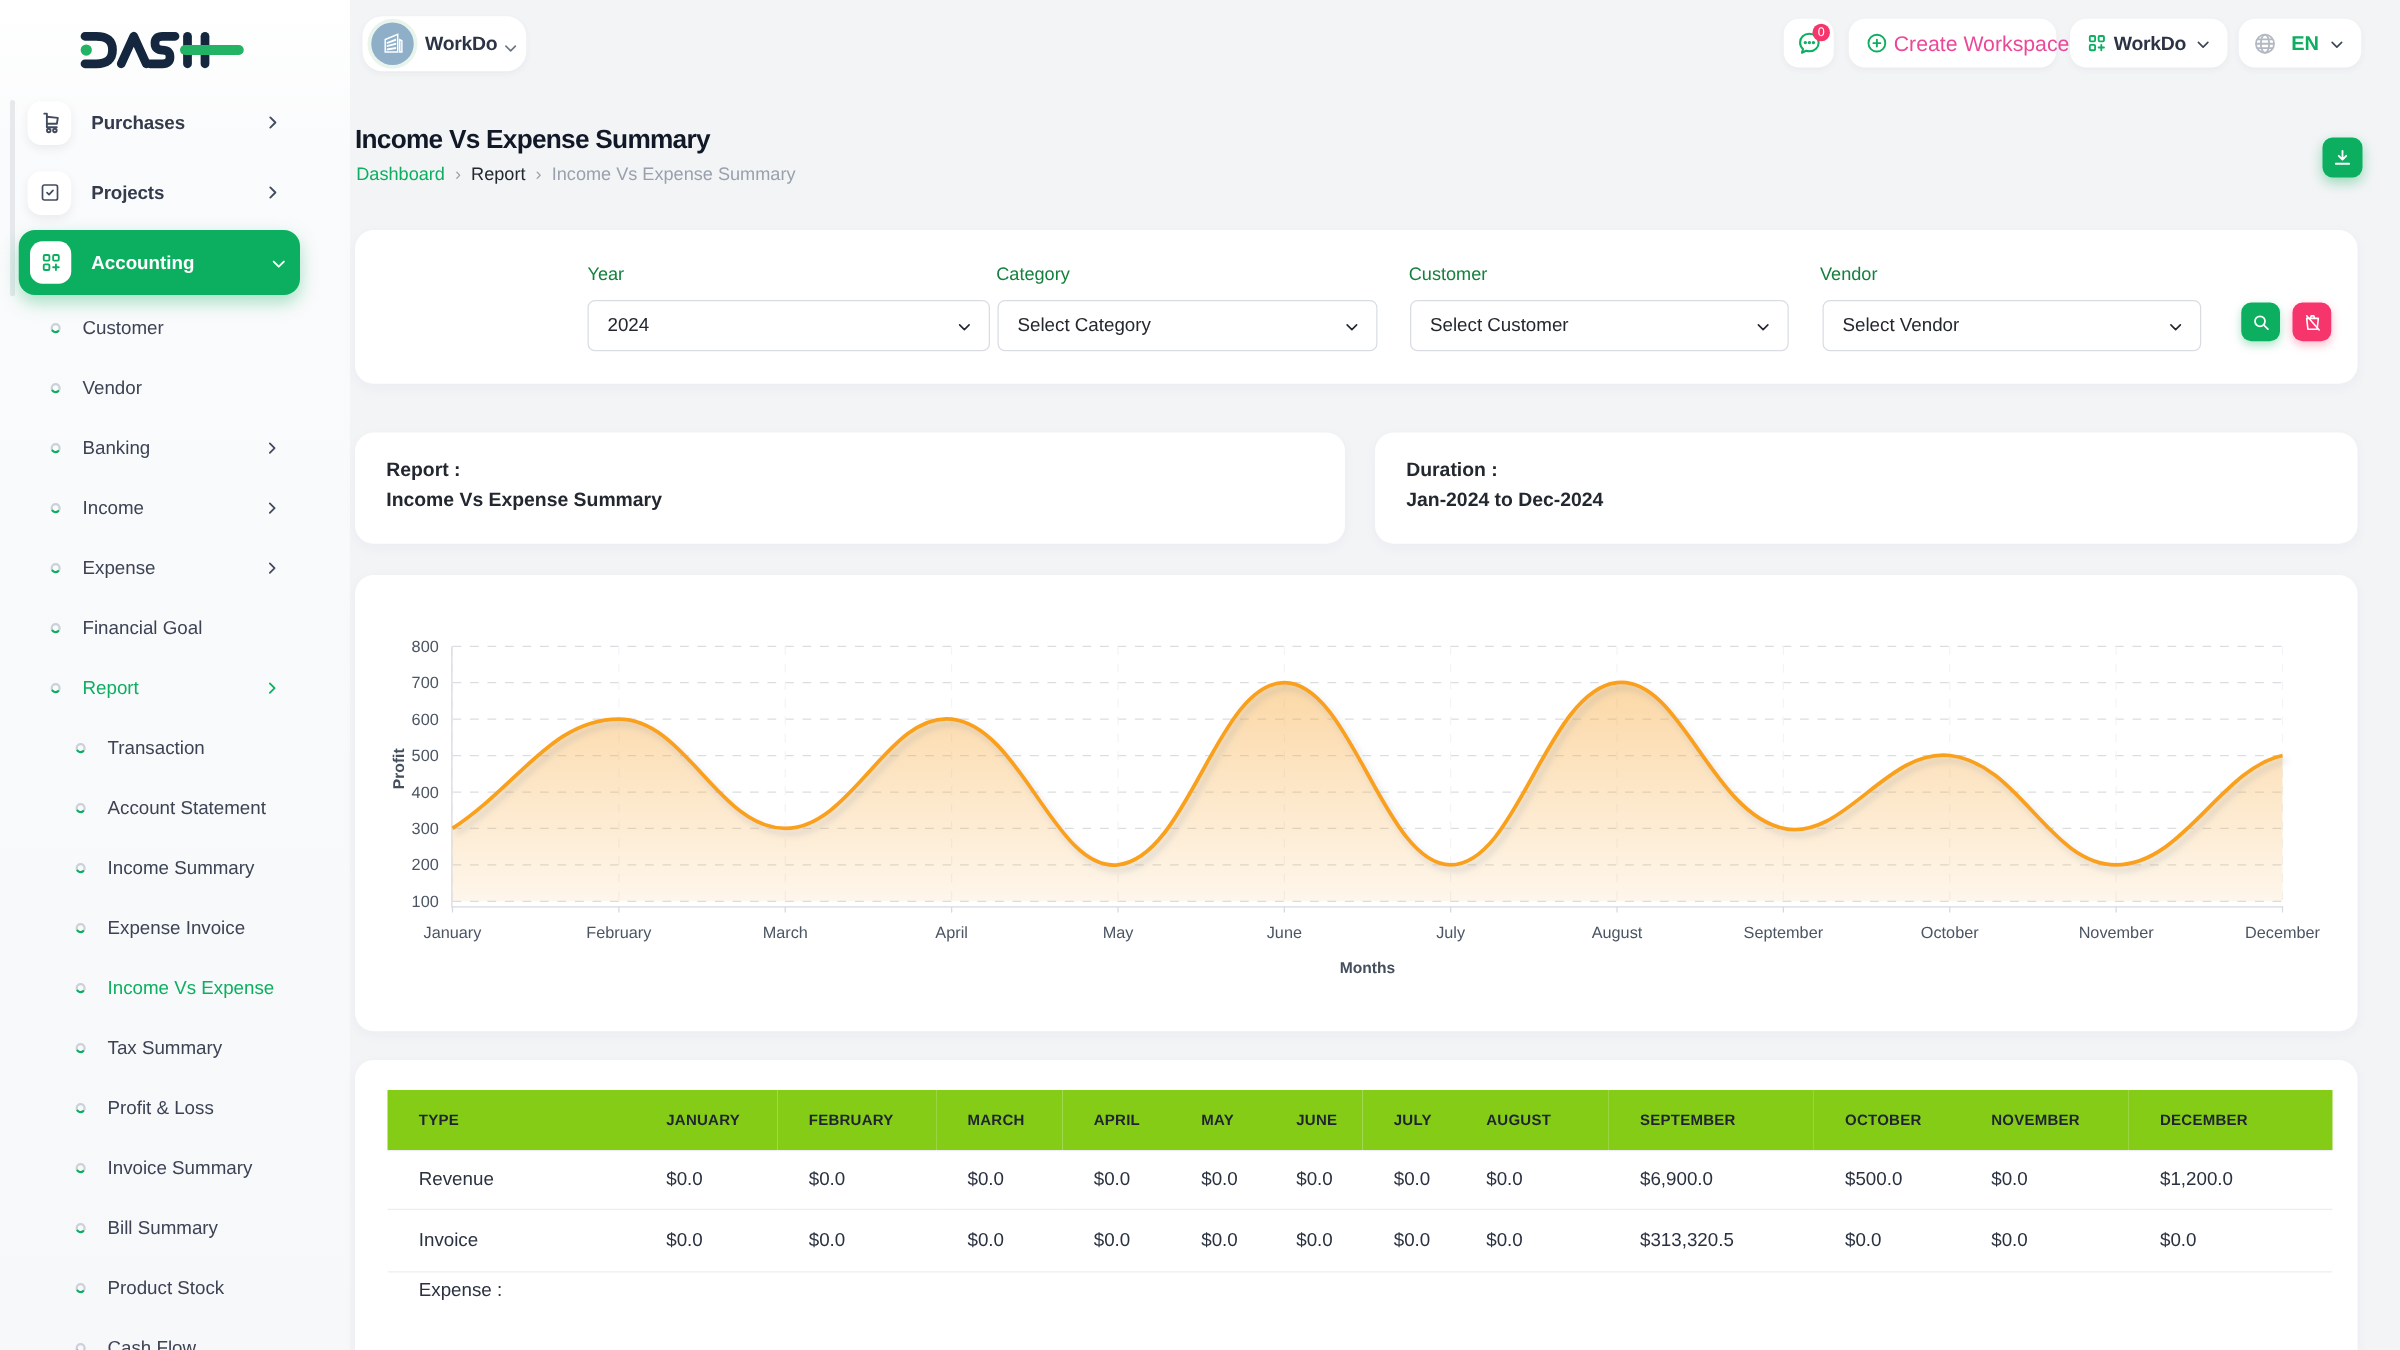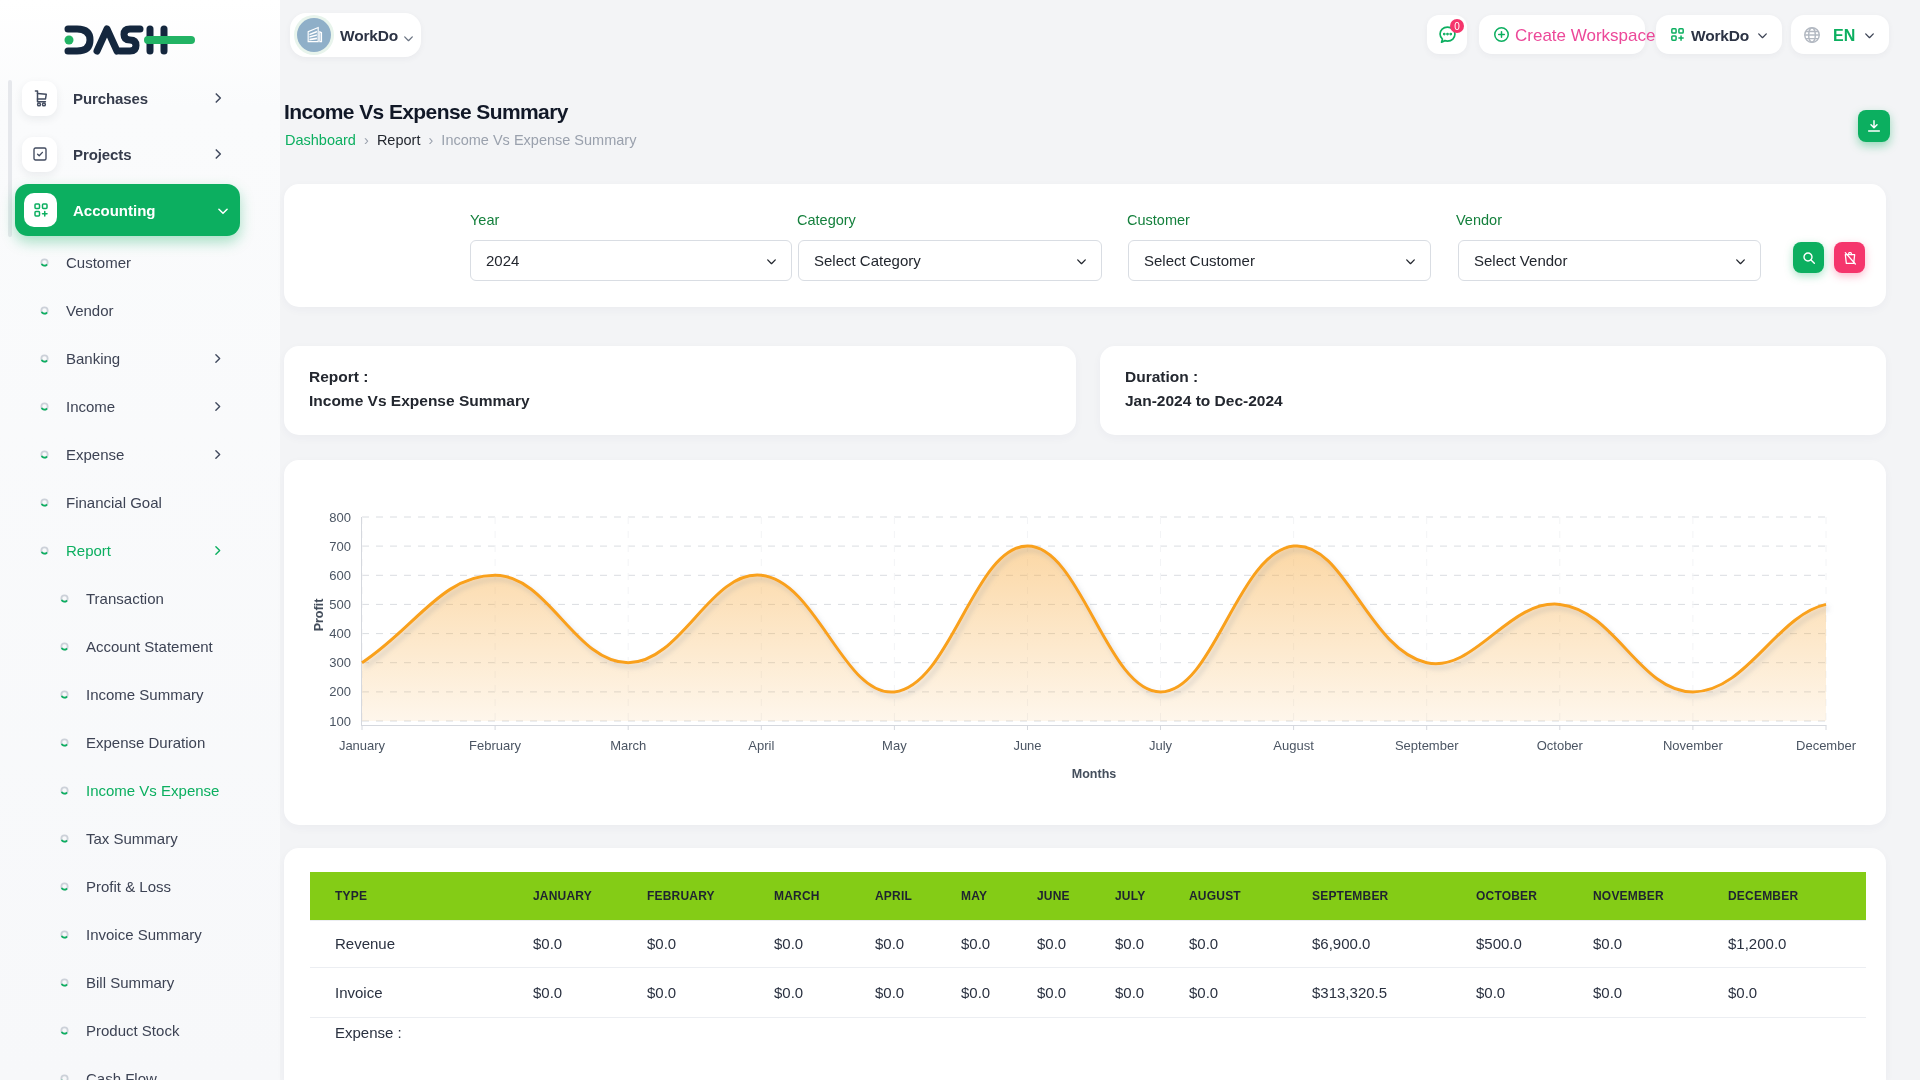--- a/index.html
+++ b/index.html
@@ -218,21 +218,21 @@
         <circle cx="10" cy="10" r="7" stroke="#ccd1d9" stroke-width="4"></circle>
         <path d="M4.5 14.5 A7 7 0 0 0 14.5 15.5" stroke="#0caf60" stroke-width="4" stroke-linecap="round"></path>
       </svg>
       <div class="nav-sub2-text">Income Summary</div>
     </div>
     <div class="nav-row" style="top:718px">
       <svg class="bullet2" width="9" height="9" viewBox="0 0 20 20" fill="none">
         <circle cx="10" cy="10" r="7" stroke="#ccd1d9" stroke-width="4"></circle>
         <path d="M4.5 14.5 A7 7 0 0 0 14.5 15.5" stroke="#0caf60" stroke-width="4" stroke-linecap="round"></path>
       </svg>
-      <div class="nav-sub2-text">Expense Duration</div>
+      <div class="nav-sub2-text">Expense Invoice</div>
     </div>
     <div class="nav-row" style="top:766px">
       <svg class="bullet2" width="9" height="9" viewBox="0 0 20 20" fill="none">
         <circle cx="10" cy="10" r="7" stroke="#ccd1d9" stroke-width="4"></circle>
         <path d="M4.5 14.5 A7 7 0 0 0 14.5 15.5" stroke="#0caf60" stroke-width="4" stroke-linecap="round"></path>
       </svg>
       <div class="nav-sub2-text green">Income Vs Expense</div>
     </div>
     <div class="nav-row" style="top:814px">
       <svg class="bullet2" width="9" height="9" viewBox="0 0 20 20" fill="none">

